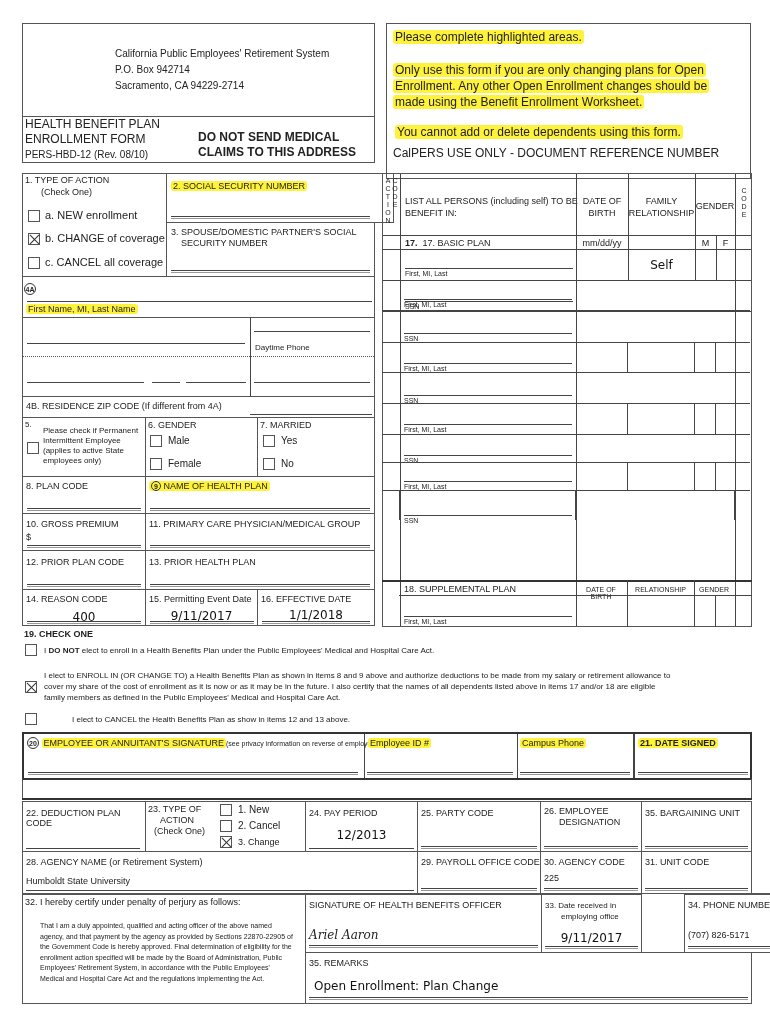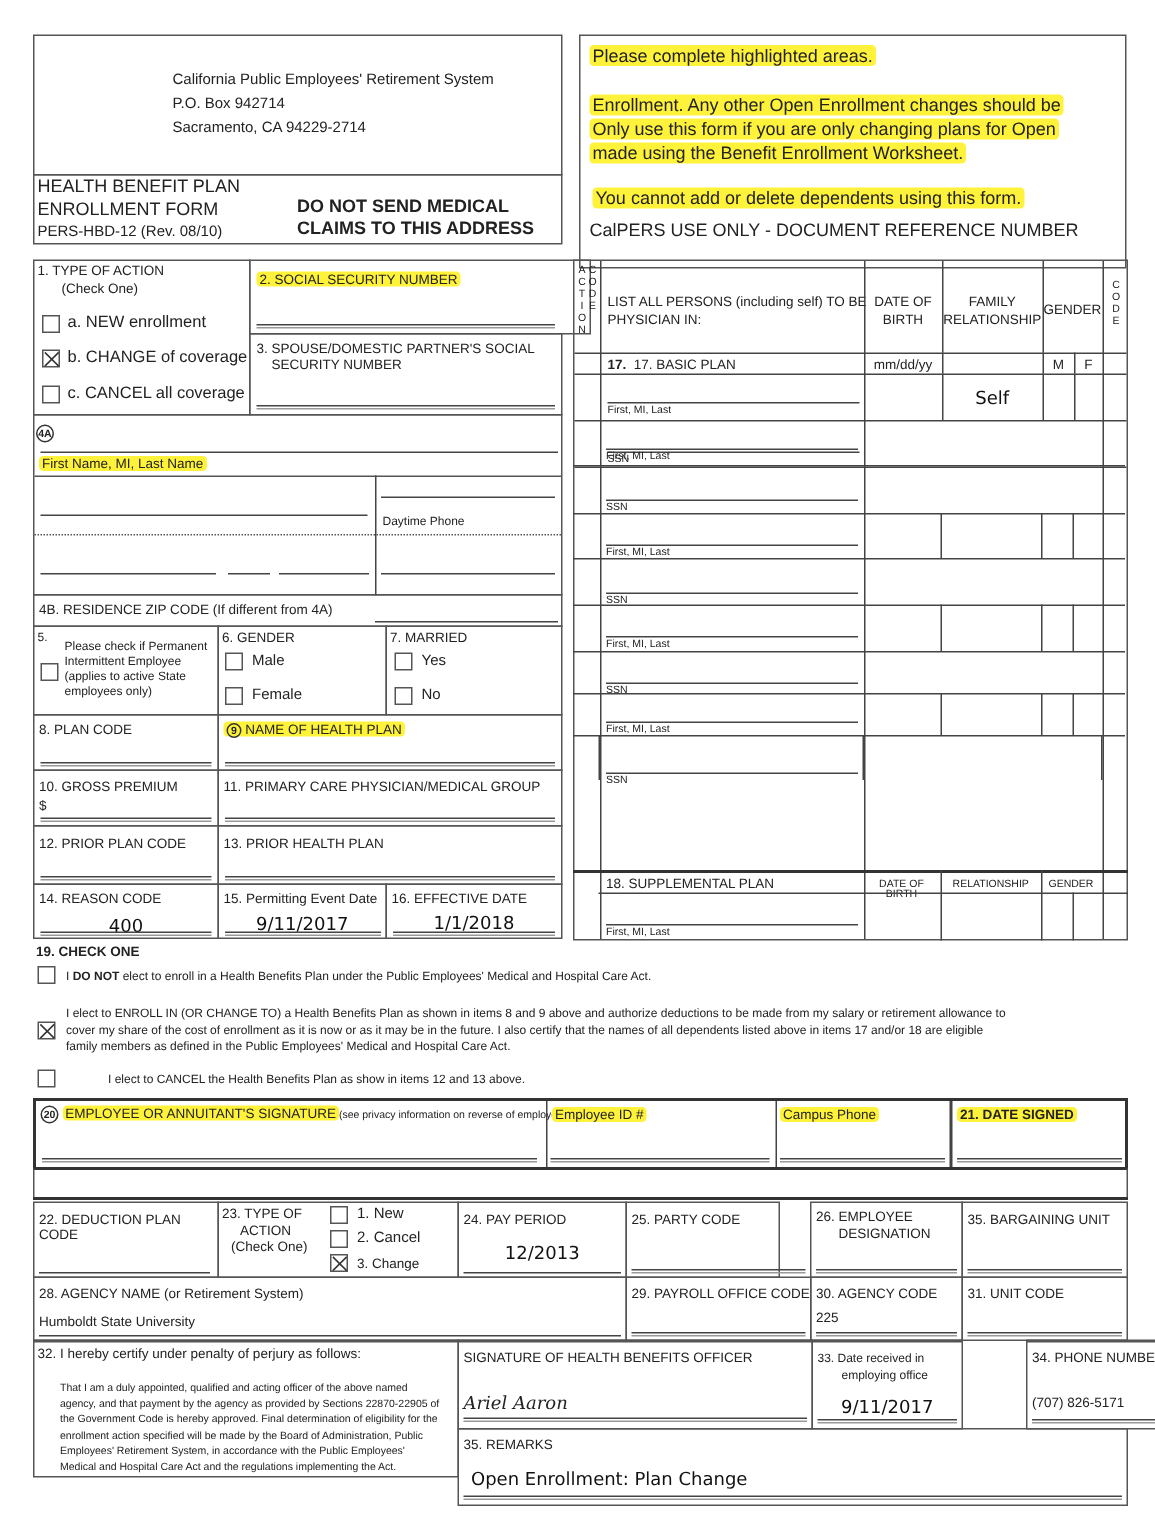--- a/index.html
+++ b/index.html
@@ -46,22 +46,22 @@
   </div>
   <div class="abs bold t12" style="left:175px;top:13px;line-height:15px;">
     <div>DO NOT SEND MEDICAL</div>
     <div>CLAIMS TO THIS ADDRESS</div>
   </div>
 </div>
 
 <div class="box" style="left:386px;top:23px;width:365px;height:156px;">
   <div class="abs t12" style="left:6px;top:6px;"><span class="hl">Please complete highlighted areas.</span></div>
   <div class="abs t12" style="left:6px;top:38px;line-height:16px;">
+    <div><span class="hl">Only use this form if you are only changing plans for Open</span></div>
     <div><span class="hl">Enrollment. Any other Open Enrollment changes should be</span></div>
-    <div><span class="hl">Only use this form if you are only changing plans for Open</span></div>
     <div><span class="hl">made using the Benefit Enrollment Worksheet.</span></div>
   </div>
   <div class="abs t12" style="left:8px;top:101px;"><span class="hl">You cannot add or delete dependents using this form.</span></div>
   <div class="abs t12" style="left:6px;top:122px;">CalPERS USE ONLY - DOCUMENT REFERENCE NUMBER</div>
 </div>
 
 <div class="box" style="left:22px;top:173px;width:145px;height:104px;">
   <div class="abs t9" style="left:2px;top:1px;">1. TYPE OF ACTION</div>
   <div class="abs t9" style="left:18px;top:13px;">(Check One)</div>
   <div class="cb" style="left:5px;top:36px;"></div>
@@ -173,21 +173,21 @@
 </div>
 
 <div class="box" style="left:382px;top:173px;width:370px;height:454px;">
 
   <div class="vline" style="left:17px;top:0;height:452px;"></div>
   <div class="vtext" style="left:1px;top:3px;">A<br>C<br>T<br>I<br>O<br>N</div>
   <div class="vtext" style="left:8px;top:3px;">C<br>O<br>D<br>E</div>
 
   <div class="abs t9" style="left:22px;top:21px;line-height:12px;">
     <div>LIST ALL PERSONS (including self) TO BE</div>
-    <div>PHYSICIAN IN:</div>
+    <div>BENEFIT IN:</div>
   </div>
   <div class="vline" style="left:193px;top:0;height:452px;"></div>
   <div class="abs t9 center" style="left:193px;top:21px;width:52px;line-height:12px;">
     <div>DATE OF</div>
     <div>BIRTH</div>
   </div>
   <div class="vline" style="left:245px;top:0;height:61px;"></div>
   <div class="abs t9 center" style="left:245px;top:21px;width:67px;line-height:12px;">
     <div>FAMILY</div>
     <div>RELATIONSHIP</div>
@@ -337,21 +337,21 @@
   <div class="cb" style="left:74px;top:18px;"></div>
   <div class="abs t10" style="left:92px;top:18px;">2.  Cancel</div>
   <div class="cb checked" style="left:74px;top:34px;"></div>
   <div class="abs t9" style="left:92px;top:35px;">3.  Change</div>
 </div>
 <div class="box" style="left:305px;top:801px;width:113px;height:51px;">
   <div class="abs t9" style="left:3px;top:6px;">24. PAY PERIOD</div>
   <div class="abs t12 hw center" style="left:0;top:26px;width:111px;">12/2013</div>
   <div class="line" style="left:3px;top:46px;width:105px;"></div>
 </div>
-<div class="box" style="left:417px;top:801px;width:103px;height:51px;">
+<div class="box" style="left:417px;top:801px;width:124px;height:51px;">
   <div class="abs t9" style="left:3px;top:6px;">25. PARTY CODE</div>
   <div class="dline" style="left:3px;top:44px;width:116px;"></div>
 </div>
 <div class="box" style="left:540px;top:801px;width:102px;height:51px;">
   <div class="abs t9" style="left:3px;top:4px;line-height:11px;">
     <div>26. EMPLOYEE</div>
     <div style="padding-left:15px;">DESIGNATION</div>
   </div>
   <div class="dline" style="left:3px;top:44px;width:94px;"></div>
 </div>
@@ -372,21 +372,21 @@
 <div class="box" style="left:540px;top:851px;width:102px;height:43px;">
   <div class="abs t9" style="left:3px;top:5px;">30. AGENCY CODE</div>
   <div class="abs t9" style="left:3px;top:21px;">225</div>
   <div class="dline" style="left:3px;top:36px;width:94px;"></div>
 </div>
 <div class="box" style="left:641px;top:851px;width:111px;height:43px;">
   <div class="abs t9" style="left:3px;top:5px;">31. UNIT CODE</div>
   <div class="dline" style="left:3px;top:36px;width:103px;"></div>
 </div>
 
-<div class="box" style="left:22px;top:893px;width:284px;height:92px;border-top-width:2px;">
+<div class="box" style="left:22px;top:893px;width:284px;height:111px;border-top-width:2px;">
   <div class="abs t9" style="left:2px;top:2px;">32. I hereby certify under penalty of perjury as follows:</div>
   <div class="abs t7" style="left:17px;top:26px;line-height:10.5px;width:266px;">
     <div>That I am a duly appointed, qualified and acting officer of the above named</div>
     <div>agency, and that payment by the agency as provided by Sections 22870-22905 of</div>
     <div>the Government Code is hereby approved.  Final determination of eligibility for the</div>
     <div>enrollment action specified will be made by the Board of Administration, Public</div>
     <div>Employees' Retirement System, in accordance with the Public Employees'</div>
     <div>Medical and Hospital Care Act and the regulations implementing the Act.</div>
   </div>
 </div>

